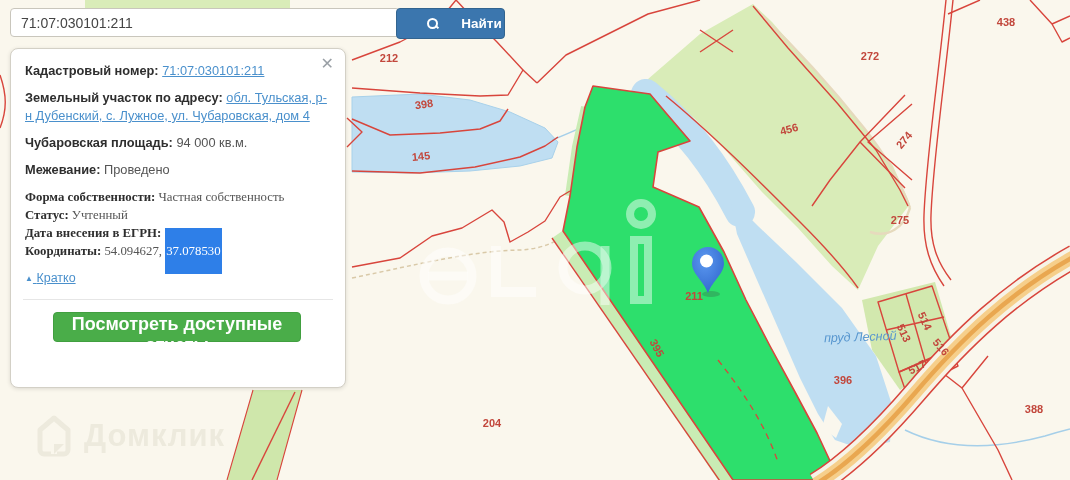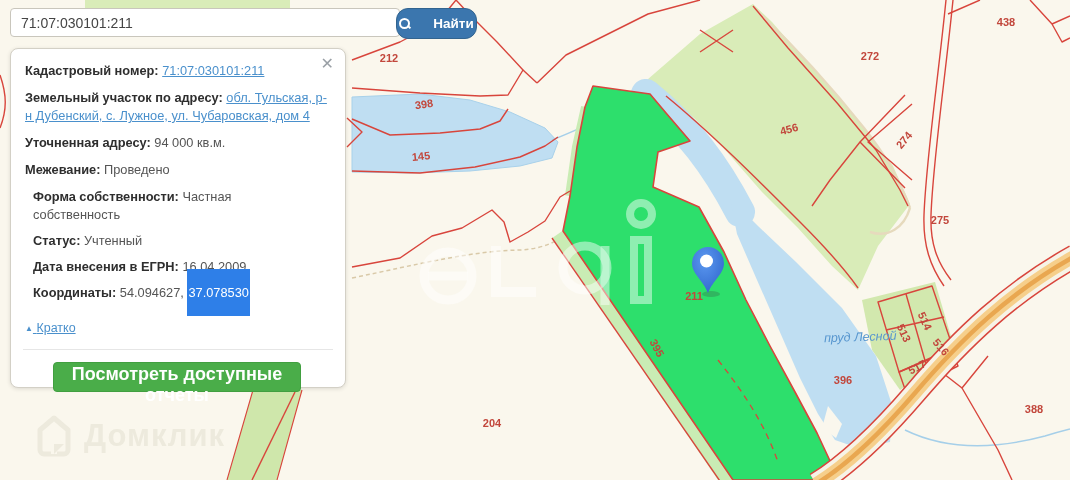--- a/index.html
+++ b/index.html
@@ -9,32 +9,32 @@
 
   
   .map-label{position:absolute;font-size:11px;font-weight:bold;color:#c2473c;white-space:nowrap;pointer-events:none;}
   .pond-label{position:absolute;left:824px;top:330px;font-size:12.5px;font-style:italic;color:#5796cf;transform:rotate(-2deg);white-space:nowrap;}
   .brand{position:absolute;left:34px;top:414px;display:flex;align-items:center;gap:10px;color:#edeadd;}
   .brand .brand-text{font-size:31px;font-weight:bold;letter-spacing:1px;}
 
   
   .search-input{position:absolute;left:10px;top:8px;width:368px;height:27px;border:1px solid #c9c6bc;border-radius:4px;
     background:#fff;font-family:"Liberation Sans",sans-serif;font-size:14px;color:#444;padding:0 10px;box-sizing:content-box;outline:none;}
-  .find-btn{position:absolute;left:396px;top:8px;width:79px;height:29px;background:#3b76ae;border:1px solid #32648f;border-radius:12px;
-    color:#fff;font-size:13.5px;font-weight:bold;display:flex;align-items:center;justify-content:center;gap:22px;cursor:pointer;}
+  .find-btn{position:absolute;left:396px;top:8px;width:79px;height:29px;background:#3b76ae;border:1px solid #32648f;border-radius:4px;
+    color:#fff;font-size:13.5px;font-weight:bold;display:flex;align-items:center;justify-content:center;gap:22px;cursor:pointer;padding-left:28px;}
   .mag{width:12px;height:12px;position:relative;display:inline-block;}
   .mag::before{content:"";position:absolute;left:0;top:0;width:7px;height:7px;border:2px solid #fff;border-radius:50%;}
   .mag::after{content:"";position:absolute;left:8px;top:8px;width:4px;height:2px;background:#fff;transform:rotate(45deg);}
 
   
   .ipanel{position:absolute;left:10px;top:48px;width:336px;height:340px;background:#fff;border:1px solid #d3d0c6;border-radius:8px;
     box-shadow:0 1px 4px rgba(0,0,0,.12);box-sizing:border-box;padding:13px 16px 12px 14px;font-size:12.8px;color:#555;line-height:18px;}
   .ipanel .close{position:absolute;right:11px;top:7px;font-size:16px;color:#9aa0a6;cursor:pointer;line-height:16px;}
   .ipanel p{margin:0 0 9px 0;}
-  .ipanel p.tight{margin:8px;}
+  .ipanel p.tight{margin:0;font-family:Liberation Serif, serif;}
   .ipanel b{color:#2e2e2e;}
   .lnk{color:#4a90cc;text-decoration:underline;cursor:pointer;}
   .sel{background:#2e7fe8;color:#fff;padding:16px 1px;}
   .brief{font-size:12.5px;margin-top:9px;display:inline-block;}
   .brief .tri{font-size:8px;text-decoration:none;display:inline-block;transform:translateY(-1px);}
   .divider{border-top:1px solid #e6e6e6;margin:10px -4px 0 -2px;}
   .green-btn{display:block;margin:12px auto 0 auto;width:248px;height:30px;background:#4aad49;border:1px solid #419f40;border-radius:4px;
     color:#fff;font-family:"Liberation Sans",sans-serif;font-size:18px;font-weight:600;cursor:pointer;}
 </style>
 </head>
@@ -141,21 +141,21 @@
   </div>
 
   <div>
       <div class="map-label" style="left: 389px; top: 58px; transform: translate(-50%, -50%) rotate(0deg);">212</div>
       <div class="map-label" style="left: 424px; top: 104px; transform: translate(-50%, -50%) rotate(-8deg);">398</div>
       <div class="map-label" style="left: 421px; top: 156px; transform: translate(-50%, -50%) rotate(-6deg);">145</div>
       <div class="map-label" style="left: 870px; top: 56px; transform: translate(-50%, -50%) rotate(0deg);">272</div>
       <div class="map-label" style="left: 1006px; top: 22px; transform: translate(-50%, -50%) rotate(0deg);">438</div>
       <div class="map-label" style="left: 789px; top: 129px; transform: translate(-50%, -50%) rotate(-15deg);">456</div>
       <div class="map-label" style="left: 904px; top: 140px; transform: translate(-50%, -50%) rotate(-50deg);">274</div>
-      <div class="map-label" style="left: 900px; top: 220px; transform: translate(-50%, -50%) rotate(0deg); margin-left: 40px;">275</div>
+      <div class="map-label" style="left: 900px; top: 220px; transform: translate(-50%, -50%) rotate(0deg);">275</div>
       <div class="map-label" style="left: 694px; top: 296px; transform: translate(-50%, -50%) rotate(0deg);">211</div>
       <div class="map-label" style="left: 657px; top: 348px; transform: translate(-50%, -50%) rotate(62deg);">395</div>
       <div class="map-label" style="left: 843px; top: 380px; transform: translate(-50%, -50%) rotate(0deg);">396</div>
       <div class="map-label" style="left: 492px; top: 423px; transform: translate(-50%, -50%) rotate(0deg);">204</div>
       <div class="map-label" style="left: 1034px; top: 409px; transform: translate(-50%, -50%) rotate(0deg);">388</div>
       <div class="map-label" style="left: 904px; top: 333px; transform: translate(-50%, -50%) rotate(65deg);">513</div>
       <div class="map-label" style="left: 925px; top: 321px; transform: translate(-50%, -50%) rotate(65deg);">514</div>
       <div class="map-label" style="left: 941px; top: 347px; transform: translate(-50%, -50%) rotate(48deg);">516</div>
       <div class="map-label" style="left: 917px; top: 367px; transform: translate(-50%, -50%) rotate(-28deg);">517</div>
     </div>
@@ -189,21 +189,21 @@
       <a class="lnk">71:07:030101:211</a>
     </p>
 
 
     <p>
       <b>Земельный участок по адресу:</b>
       <a class="lnk">обл. Тульская, р-н Дубенский, с. Лужное, ул. Чубаровская, дом 4</a>
     </p>
 
     <p>
-      <b>Уточненная адресу:</b>
+      <b>Чубаровская площадь:</b>
       <span>94 000 кв.м.</span>
     </p>
 
     <p>
       <b>Межевание:</b>
       <span>Проведено</span>
     </p>
 
     <p class="tight">
       <b>Форма собственности:</b>

